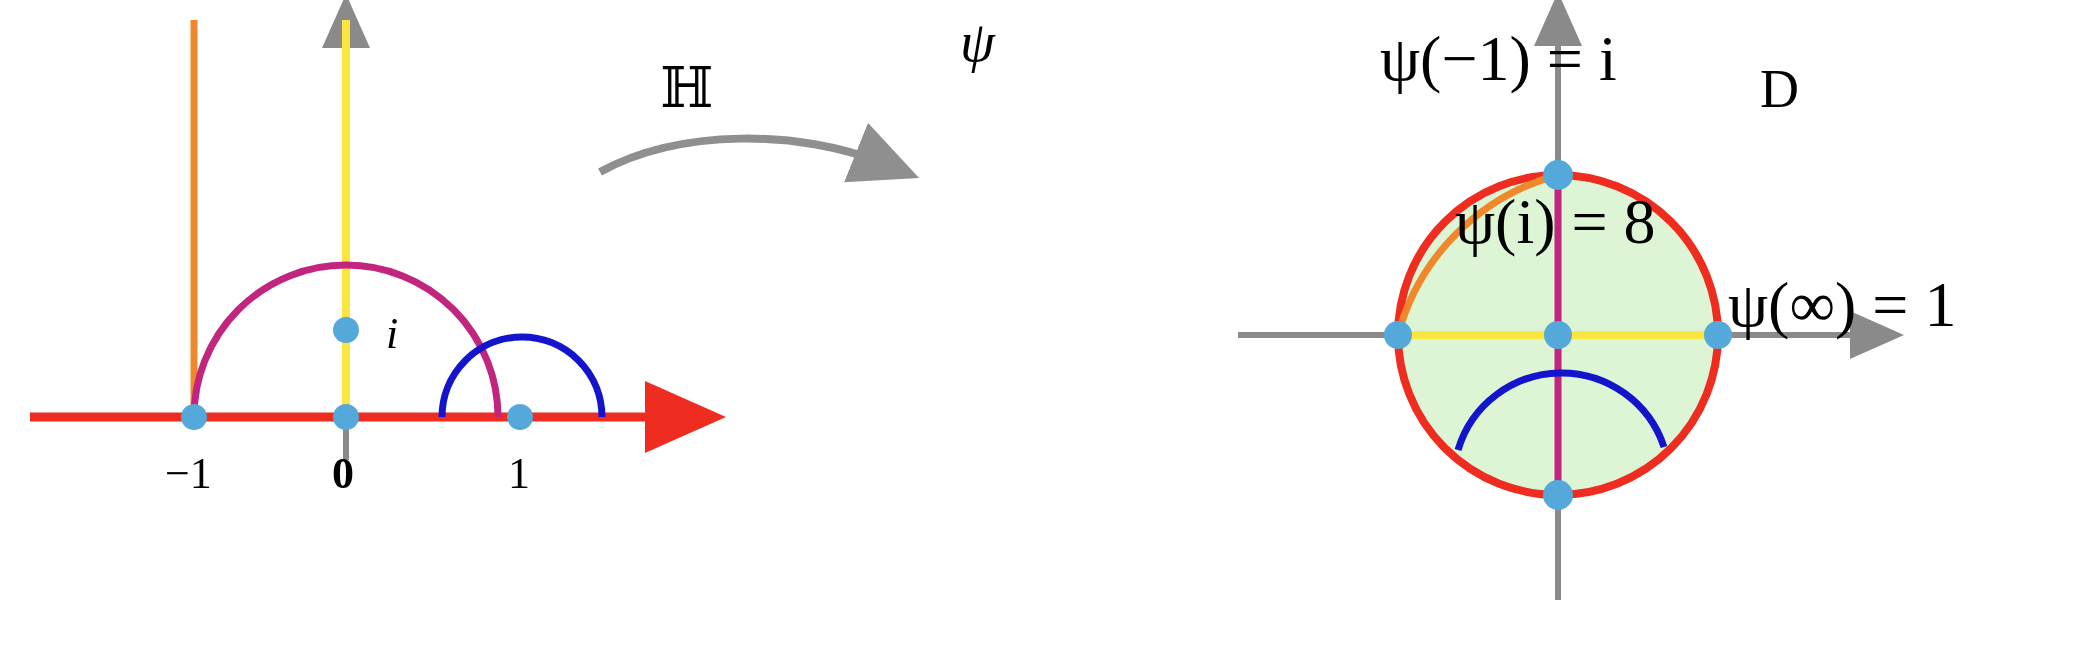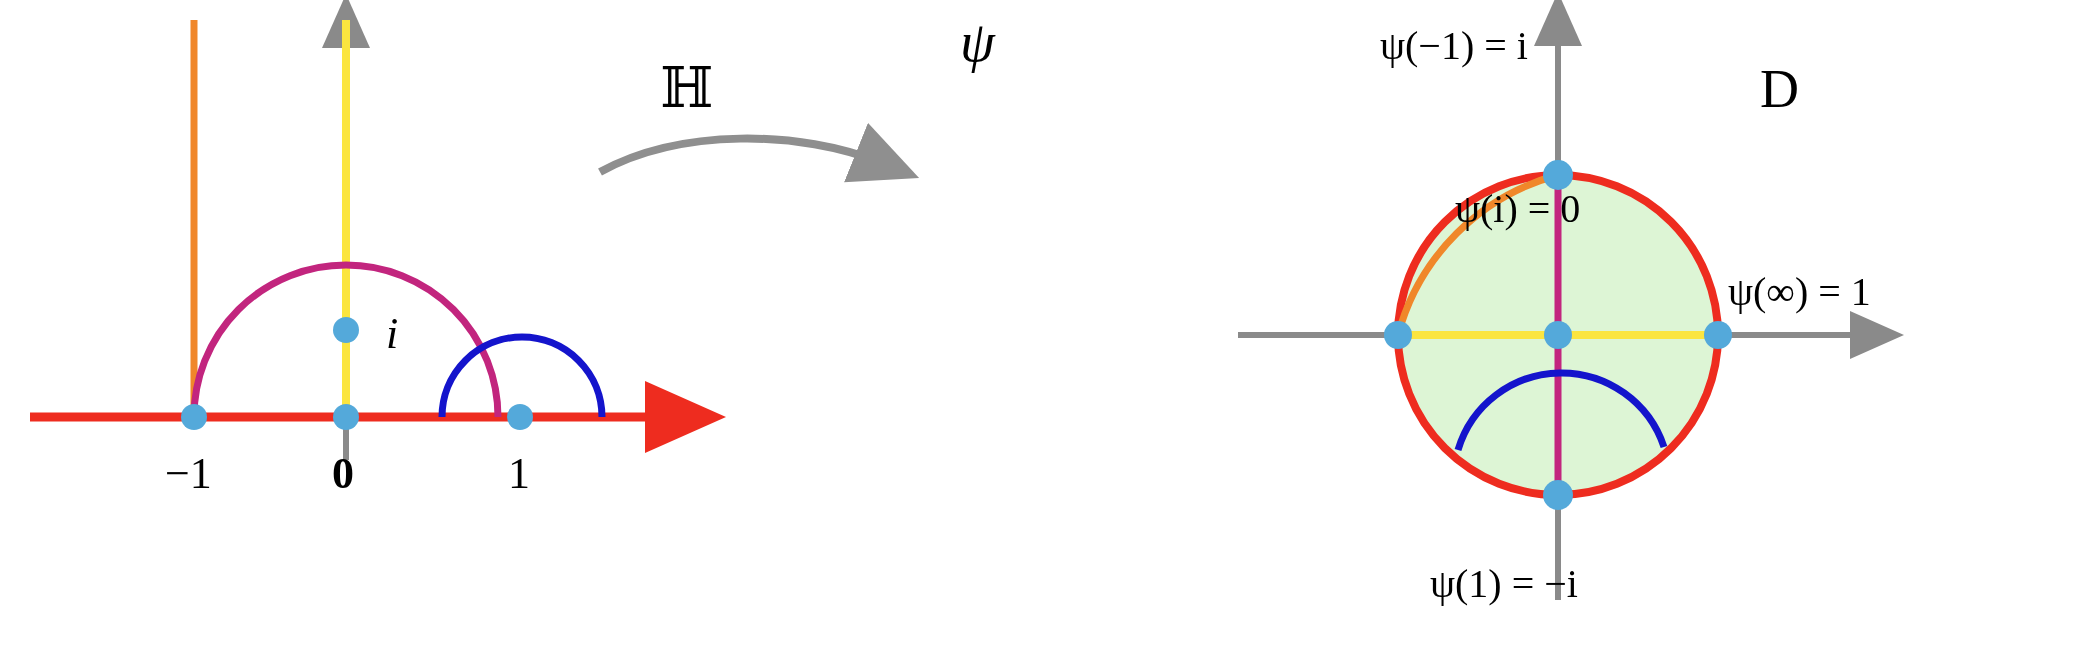--- a/index.html
+++ b/index.html
@@ -3,21 +3,21 @@
 <meta charset="utf-8">
 <style>
   html,body{margin:0;padding:0;background:#ffffff;}
   body{width:2078px;height:664px;font-family:"Liberation Serif",serif;}
   #stage{position:relative;width:2078px;height:664px;overflow:hidden;background:#fff;}
   svg.layer{position:absolute;left:0;top:0;width:2078px;height:664px;}
   .lbl{position:absolute;color:#000;white-space:nowrap;font-family:"Liberation Serif",serif;}
   .mathit{font-style:italic;}
   .bb{font-family:"DejaVu Serif",serif;}
   .tick{font-size:44px;}
-  .eq{font-size:40px;}
+  .eq{font-size:64px;}
 </style>
 </head>
 <body>
 
 <div id="stage">
 
   <svg class="layer" viewBox="0 0 2078 664">
     <defs>
       <marker id="arrowGrey" markerWidth="10" markerHeight="10" refX="5" refY="4" orient="auto">
         <path d="M0,0 L9,4 L0,8 Z" fill="#8a8a8a"></path>
@@ -87,20 +87,19 @@
   <div class="lbl mathit" style="left:386px; top:308px; font-size:44px;">i</div>
 
   <div class="lbl tick" style="left:165px; top:448px;">−1</div>
   <div class="lbl tick" style="left:332px; top:448px; font-weight:bold;">0</div>
   <div class="lbl tick" style="left:508px; top:448px;">1</div>
 
   <div class="lbl" style="left:1760px; top:58px; font-size:54px;">D</div>
 
   <div class="lbl eq" style="left:1380px; top:22px;">ψ(−1) = i</div>
 
-  <div class="lbl eq" style="left:1455px; top:185px;">ψ(i) = 0</div>
+  <div class="lbl eq" style="left:1455px; top:185px;">ψ(i) = 8</div>
 
 
   <div class="lbl eq" style="left:1728px; top:268px;">ψ(∞) = 1</div>
 
-  <div class="lbl eq" style="left:1430px; top:560px;">ψ(1) = −i</div>
 
 </div>
 
 </body></html>

